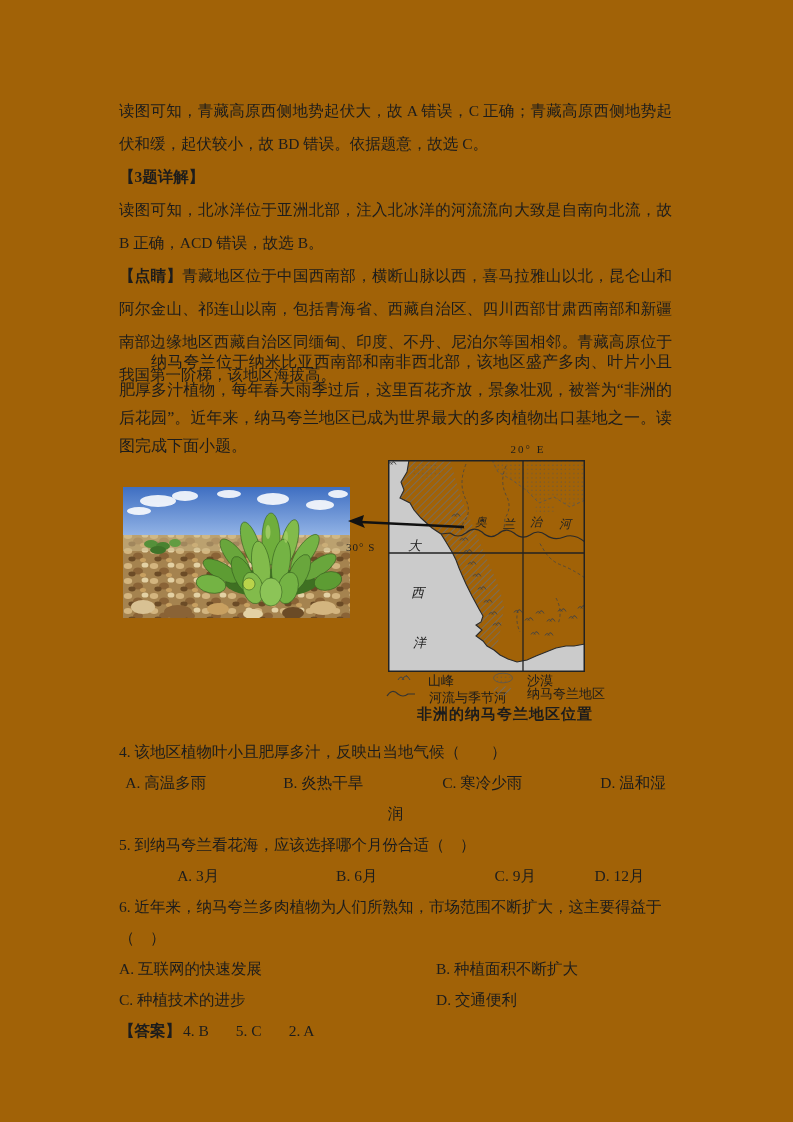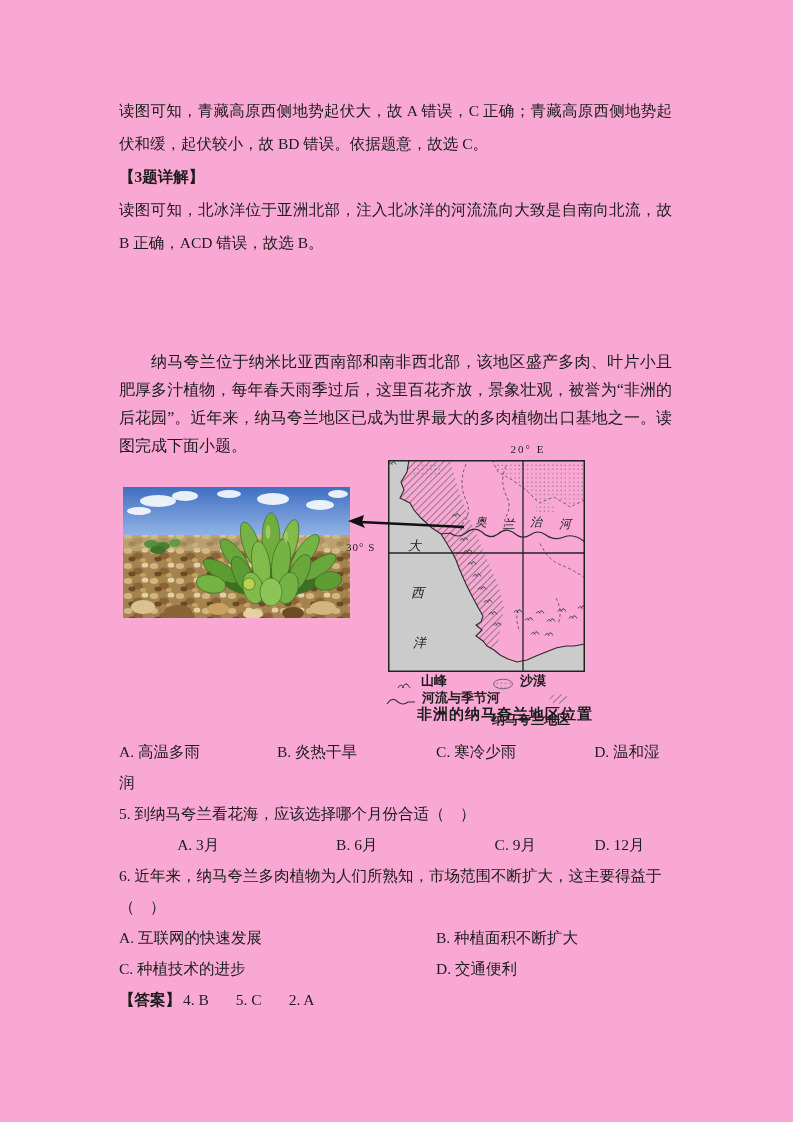--- a/index.html
+++ b/index.html
@@ -1,60 +1,61 @@
 <!DOCTYPE html>
 <html><head>
 <meta charset="utf-8">
 <style>
   html,body{margin:0;padding:0;background:#ffffff;}
   .page{
-    position:relative;width:793px;height:1122px;background:#f9a8d4;overflow:hidden;
+    position:relative;width:793px;height:1122px;background:#a16207;overflow:hidden;
     font-family:"Liberation Serif","DejaVu Serif",serif;color:#1c1c1c;
   }
   
   .expl{position:absolute;left:119px;top:94px;width:553px;font-size:15.5px;line-height:33px;text-align:justify;}
   .expl p{margin:0;}
   .blabel{font-weight:bold;}
   .intro{position:absolute;left:119px;top:332px;width:553px;font-size:16px;line-height:28px;text-align:justify;text-indent:2em;}
   
   .figure{position:absolute;left:0;top:440px;width:793px;height:296px;}
   .photo{position:absolute;left:123px;top:47px;width:227px;height:131px;}
   .mapwrap{position:absolute;left:388px;top:20px;width:197px;height:212px;}
   .lon{position:absolute;left:495px;top:3px;width:66px;text-align:center;font-size:11px;letter-spacing:2px;}
   .lat{position:absolute;left:346px;top:101px;font-size:11px;letter-spacing:1px;}
   .arrow{position:absolute;left:346px;top:70px;}
-  .lg{position:absolute;font-size:13px;display:flex;align-items:flex-end;gap:6px;white-space:nowrap;font-weight:bold;}
+  .lg{position:absolute;font-size:13px;display:flex;align-items:flex-start;gap:13px;white-space:nowrap;}
   .lg svg{flex:0 0 auto;}
   .lg1a{left:397px;top:232px;}
   .lg1b{left:492px;top:232px;}
   .lg2a{left:386px;top:249px;}
-  .lg2b{left:492px;top:253px;flex-direction:column;}
+  .lg2b{left:492px;top:245px;}
   .mapcaption{position:absolute;left:380px;top:265px;width:213px;text-align:right;font-size:15px;font-weight:bold;letter-spacing:1px;}
   .mtext{font-size:13px;font-style:italic;fill:#222;}
   .rtext{font-size:12px;fill:#222;font-style:italic;}
   
   .questions{position:absolute;left:119px;top:736px;width:556px;font-size:15.5px;line-height:31px;}
   .questions p{margin:0;}
-  .optflow{width:553px;text-align:left;word-break:normal;}
+  .optflow{width:553px;text-align:center;word-break:normal;}
   .sp{display:inline-block;height:1px;vertical-align:baseline;}
   .sp1{width:77px;} .sp2{width:79px;} .sp3{width:78px;}
   .col158{display:inline-block;width:158.5px;text-align:center;}
   .col317{display:inline-block;width:317px;}
   .ans .lbl{font-weight:bold;margin-right:2px;}
   .ans .v{margin-right:27px;}
 </style>
 </head>
 <body>
 
 <div class="page">
 
   <div class="expl">
     <p><span>读图可知，青藏高原西侧地势起伏大，故 A 错误，C 正确；青藏高原西侧地势起伏和缓，起伏较小，故 BD 错误。依据题意，故选 C。</span></p>
     <p><span class="blabel">【3题详解】</span></p>
     <p><span>读图可知，北冰洋位于亚洲北部，注入北冰洋的河流流向大致是自南向北流，故 B 正确，ACD 错误，故选 B。</span></p>
+    <p><span class="blabel">【点睛】</span><span>青藏地区位于中国西南部，横断山脉以西，喜马拉雅山以北，昆仑山和阿尔金山、祁连山以南，包括青海省、西藏自治区、四川西部甘肃西南部和新疆南部边缘地区西藏自治区同缅甸、印度、不丹、尼泊尔等国相邻。青藏高原位于我国第一阶梯，该地区海拔高。</span></p>
   </div>
 
   <p class="intro"><span>纳马夸兰位于纳米比亚西南部和南非西北部，该地区盛产多肉、叶片小且肥厚多汁植物，每年春天雨季过后，这里百花齐放，景象壮观，被誉为“非洲的后花园”。近年来，纳马夸兰地区已成为世界最大的多肉植物出口基地之一。读图完成下面小题。</span></p>
 
   <div class="figure">
 
     <svg class="photo" width="227" height="131" viewBox="0 0 227 131">
       <defs>
         <linearGradient id="skyg" x1="0" y1="0" x2="0" y2="1">
           <stop offset="0" stop-color="#3f6fc2"></stop>
@@ -229,20 +230,21 @@
     <div class="lg lg2b">
       <svg width="22" height="12" viewBox="0 0 22 12">
         <ellipse cx="11" cy="6" rx="9.5" ry="4.8" fill="url(#hatch)" stroke="none"></ellipse>
       </svg>
       <span>纳马夸兰地区</span>
     </div>
     <div class="mapcaption">非洲的纳马夸兰地区位置</div>
   </div>
 
   <div class="questions">
+    <p>4. 该地区植物叶小且肥厚多汁，反映出当地气候（　　）</p>
     <p class="optflow"><span>A. 高温多雨</span><span class="sp sp1"></span><span>B. 炎热干旱</span><span class="sp sp2"></span><span>C. 寒冷少雨</span><span class="sp sp3"></span><span>D. 温和湿润</span></p>
     <p>5. 到纳马夸兰看花海，应该选择哪个月份合适（　）</p>
     <p><span class="col158">A. 3月</span><span class="col158">B. 6月</span><span class="col158">C. 9月</span><span>D. 12月</span></p>
     <p>6. 近年来，纳马夸兰多肉植物为人们所熟知，市场范围不断扩大，这主要得益于（　）</p>
     <p><span class="col317">A. 互联网的快速发展</span><span>B. 种植面积不断扩大</span></p>
     <p><span class="col317">C. 种植技术的进步</span><span>D. 交通便利</span></p>
     <p class="ans"><span class="lbl">【答案】</span><span class="v">4. B</span><span class="v">5. C</span><span class="v">2. A</span></p>
   </div>
 
 </div>

